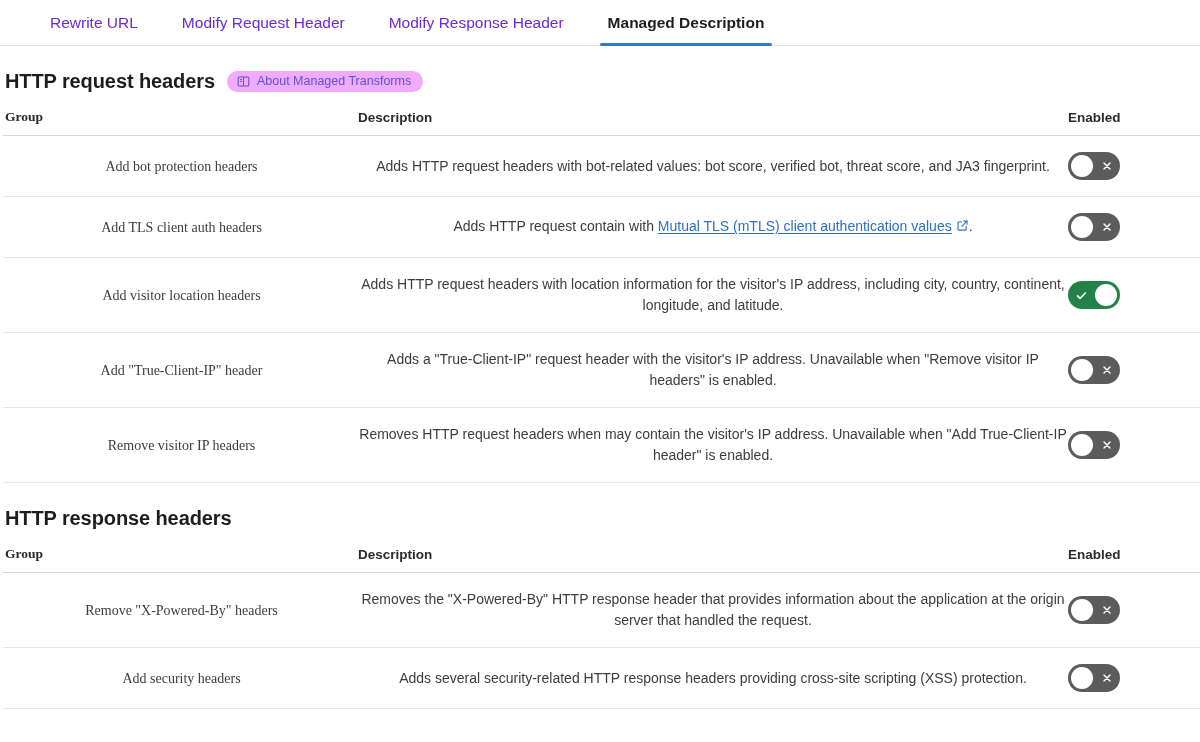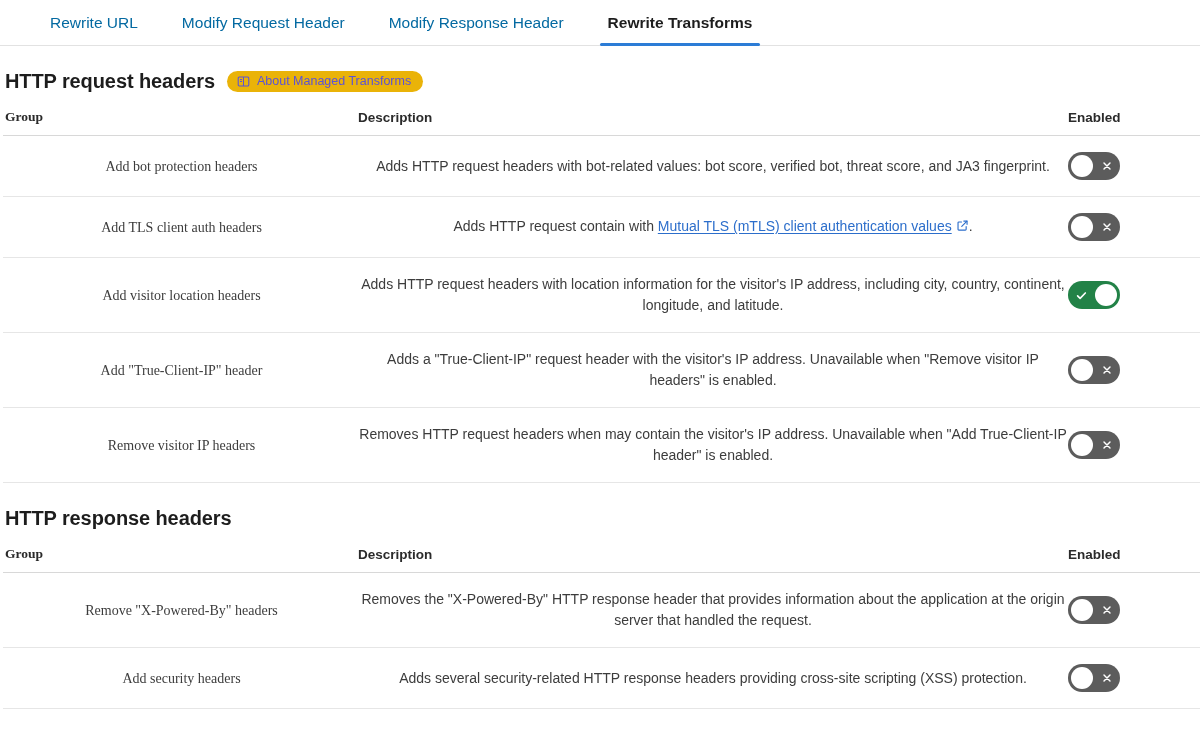--- a/index.html
+++ b/index.html
@@ -23,21 +23,21 @@
     align-items: flex-start;
     padding-left: 28px;
   }
   .tab {
     position: relative;
     height: 45px;
     display: flex;
     align-items: center;
     padding: 0 22px;
     font-size: 15.5px;
-    color: #0369a1;
+    color: #6d28d9;
     cursor: pointer;
     white-space: nowrap;
   }
   .tab.active {
     color: #1d1d1d;
     font-weight: 600;
   }
   .tab.active::after {
     content: "";
     position: absolute;
@@ -64,21 +64,21 @@
     font-size: 20px;
     font-weight: 700;
     color: #1d1d1d;
     letter-spacing: -0.1px;
   }
 
   .badge {
     display: inline-flex;
     align-items: center;
     gap: 7px;
-    background: #eab308;
+    background: #f0abfc;
     color: #5b52d8;
     border-radius: 999px;
     padding: 4px 12px 4px 10px;
     font-size: 12.5px;
     cursor: pointer;
     line-height: 1;
   }
   .badge svg { display: block; }
 
   
@@ -157,21 +157,21 @@
   .toggle.on .knob { left: 27px; }
   .toggle.on .mark { right: auto; left: 0; }
 </style>
 </head>
 <body>
 
 <div class="tabbar" id="tabbar">
     <div class="tab">Rewrite URL</div>
     <div class="tab">Modify Request Header</div>
     <div class="tab">Modify Response Header</div>
-    <div class="tab active">Rewrite Transforms</div>
+    <div class="tab active">Managed Description</div>
   </div>
 
 <div class="page" id="page">
     <div class="section">
       <div class="section-head">
         <div class="section-title">HTTP request headers</div>
         <div class="badge">
           <span>
             <svg width="13" height="13" viewBox="0 0 16 16" fill="none" stroke="#5b52d8" stroke-width="1.3">
               <rect x="1.5" y="2.5" width="13" height="11" rx="1.2"></rect>

